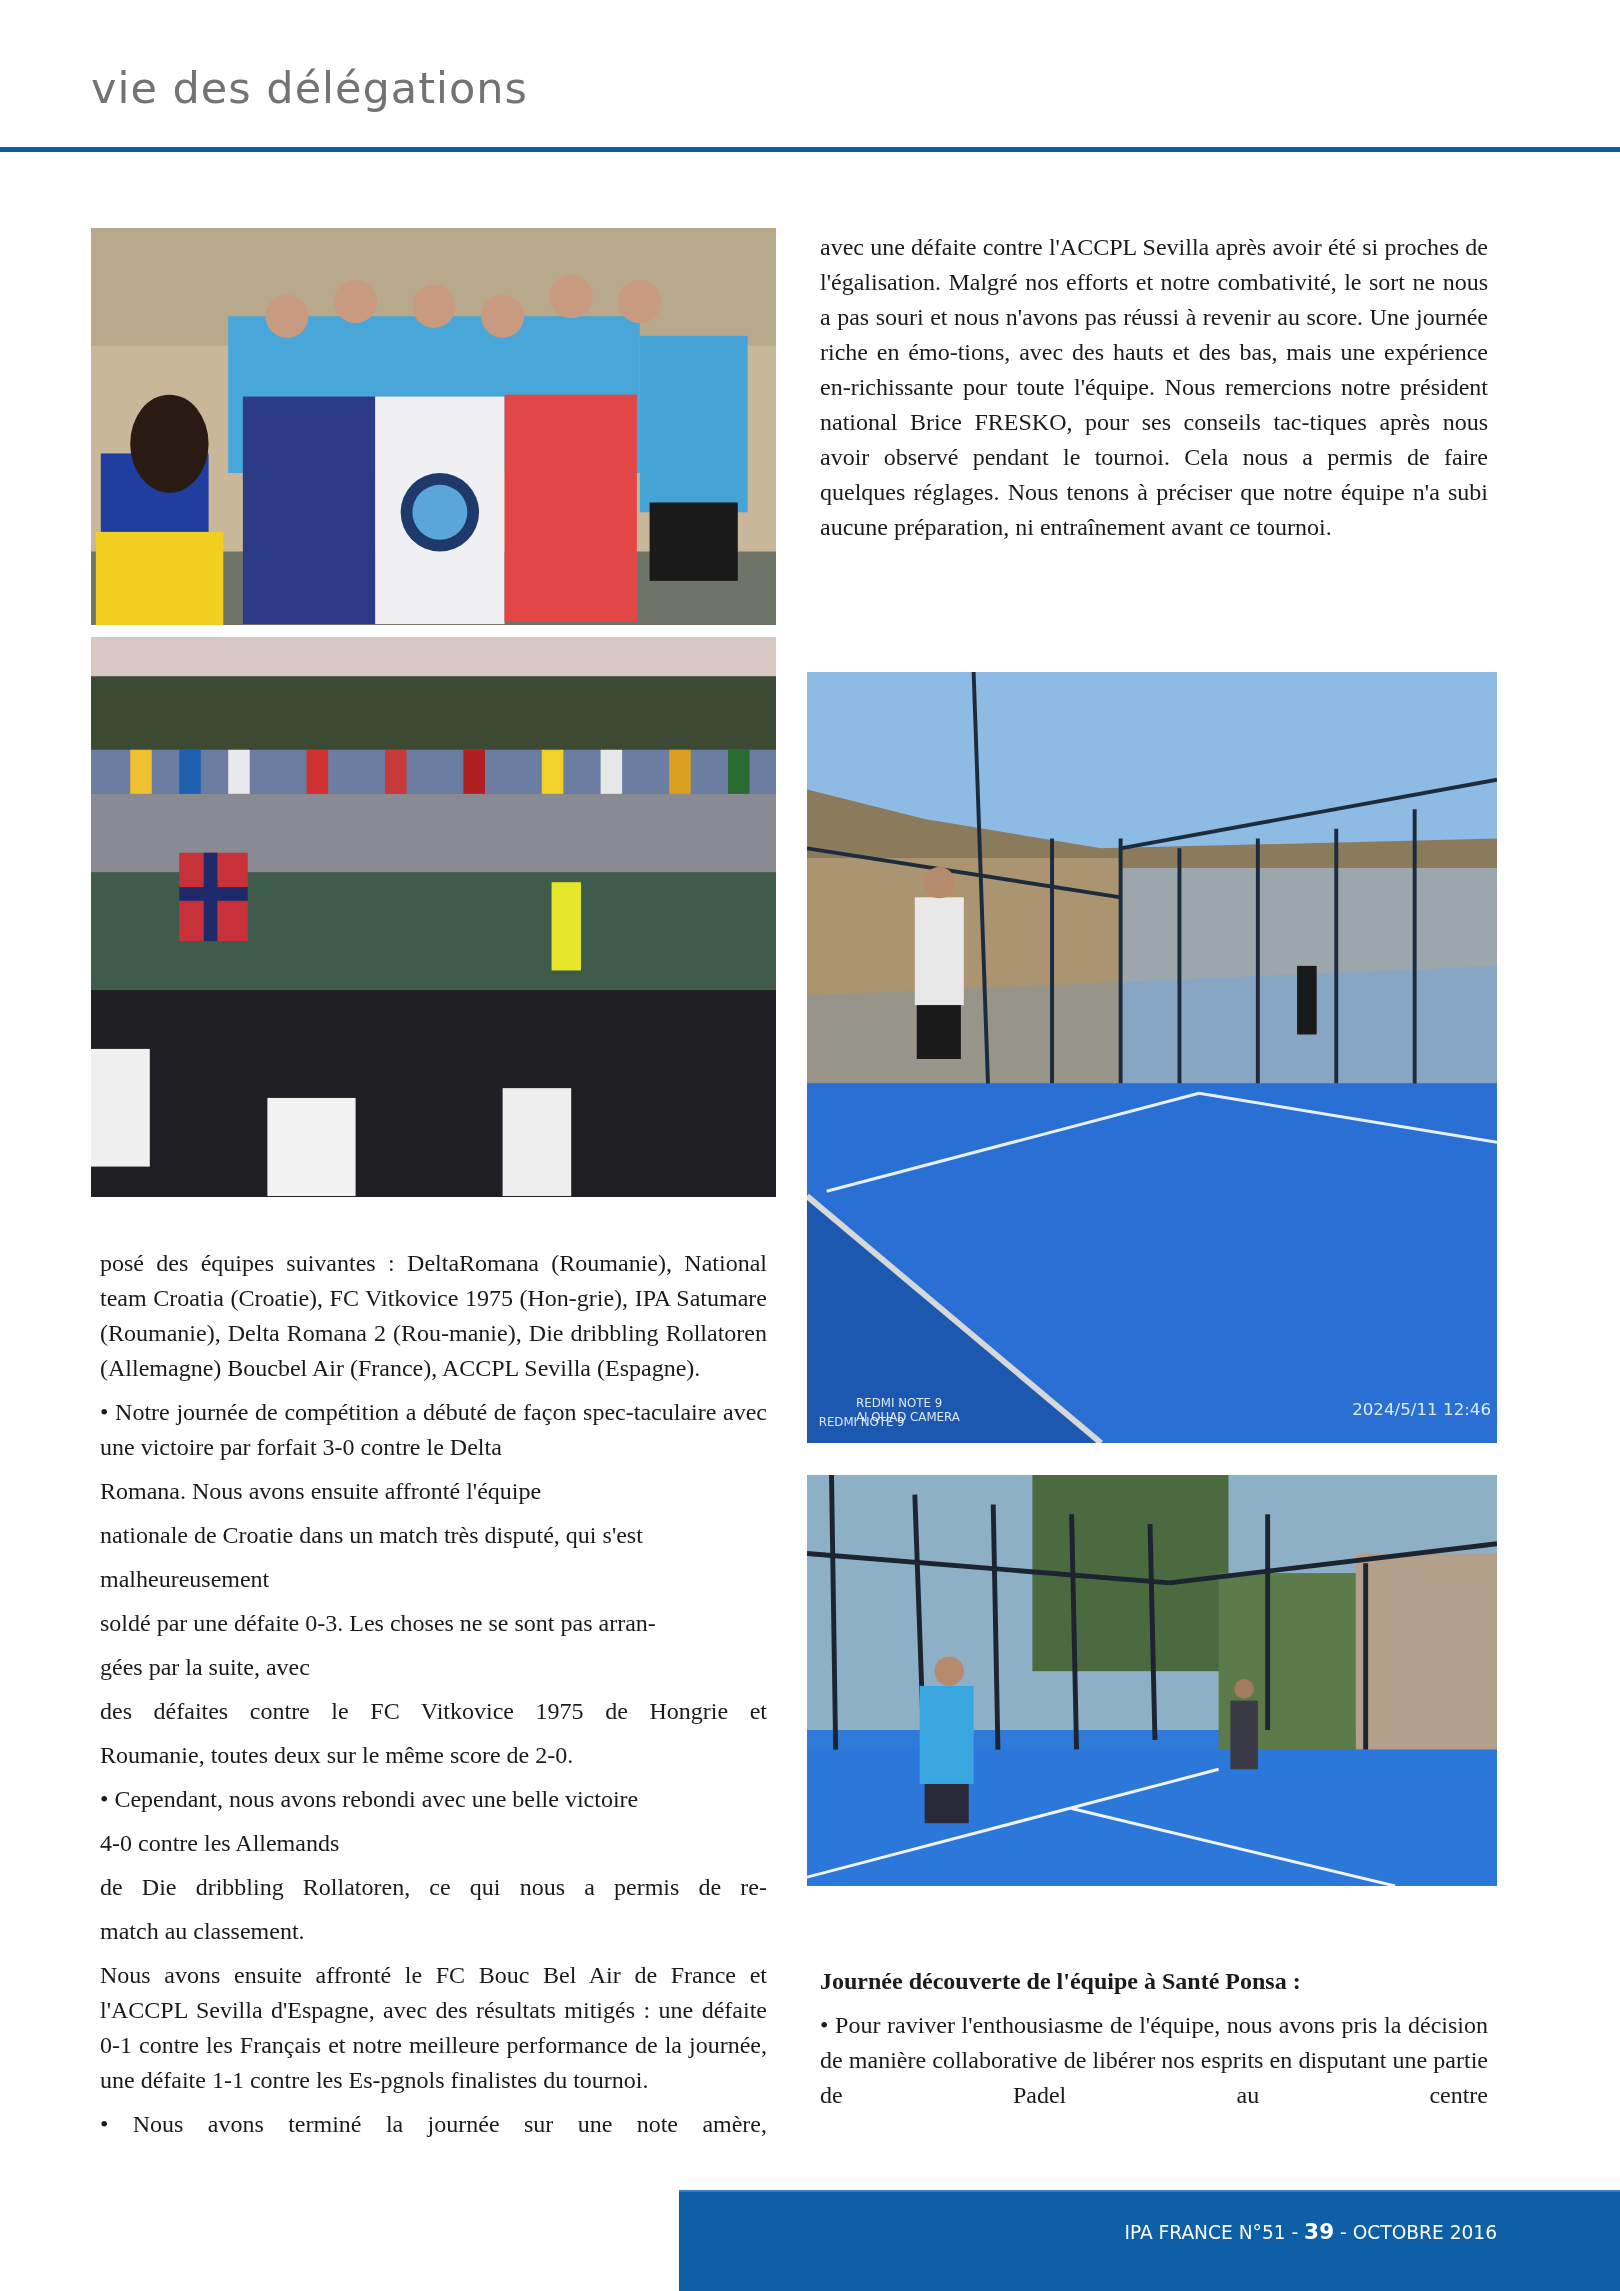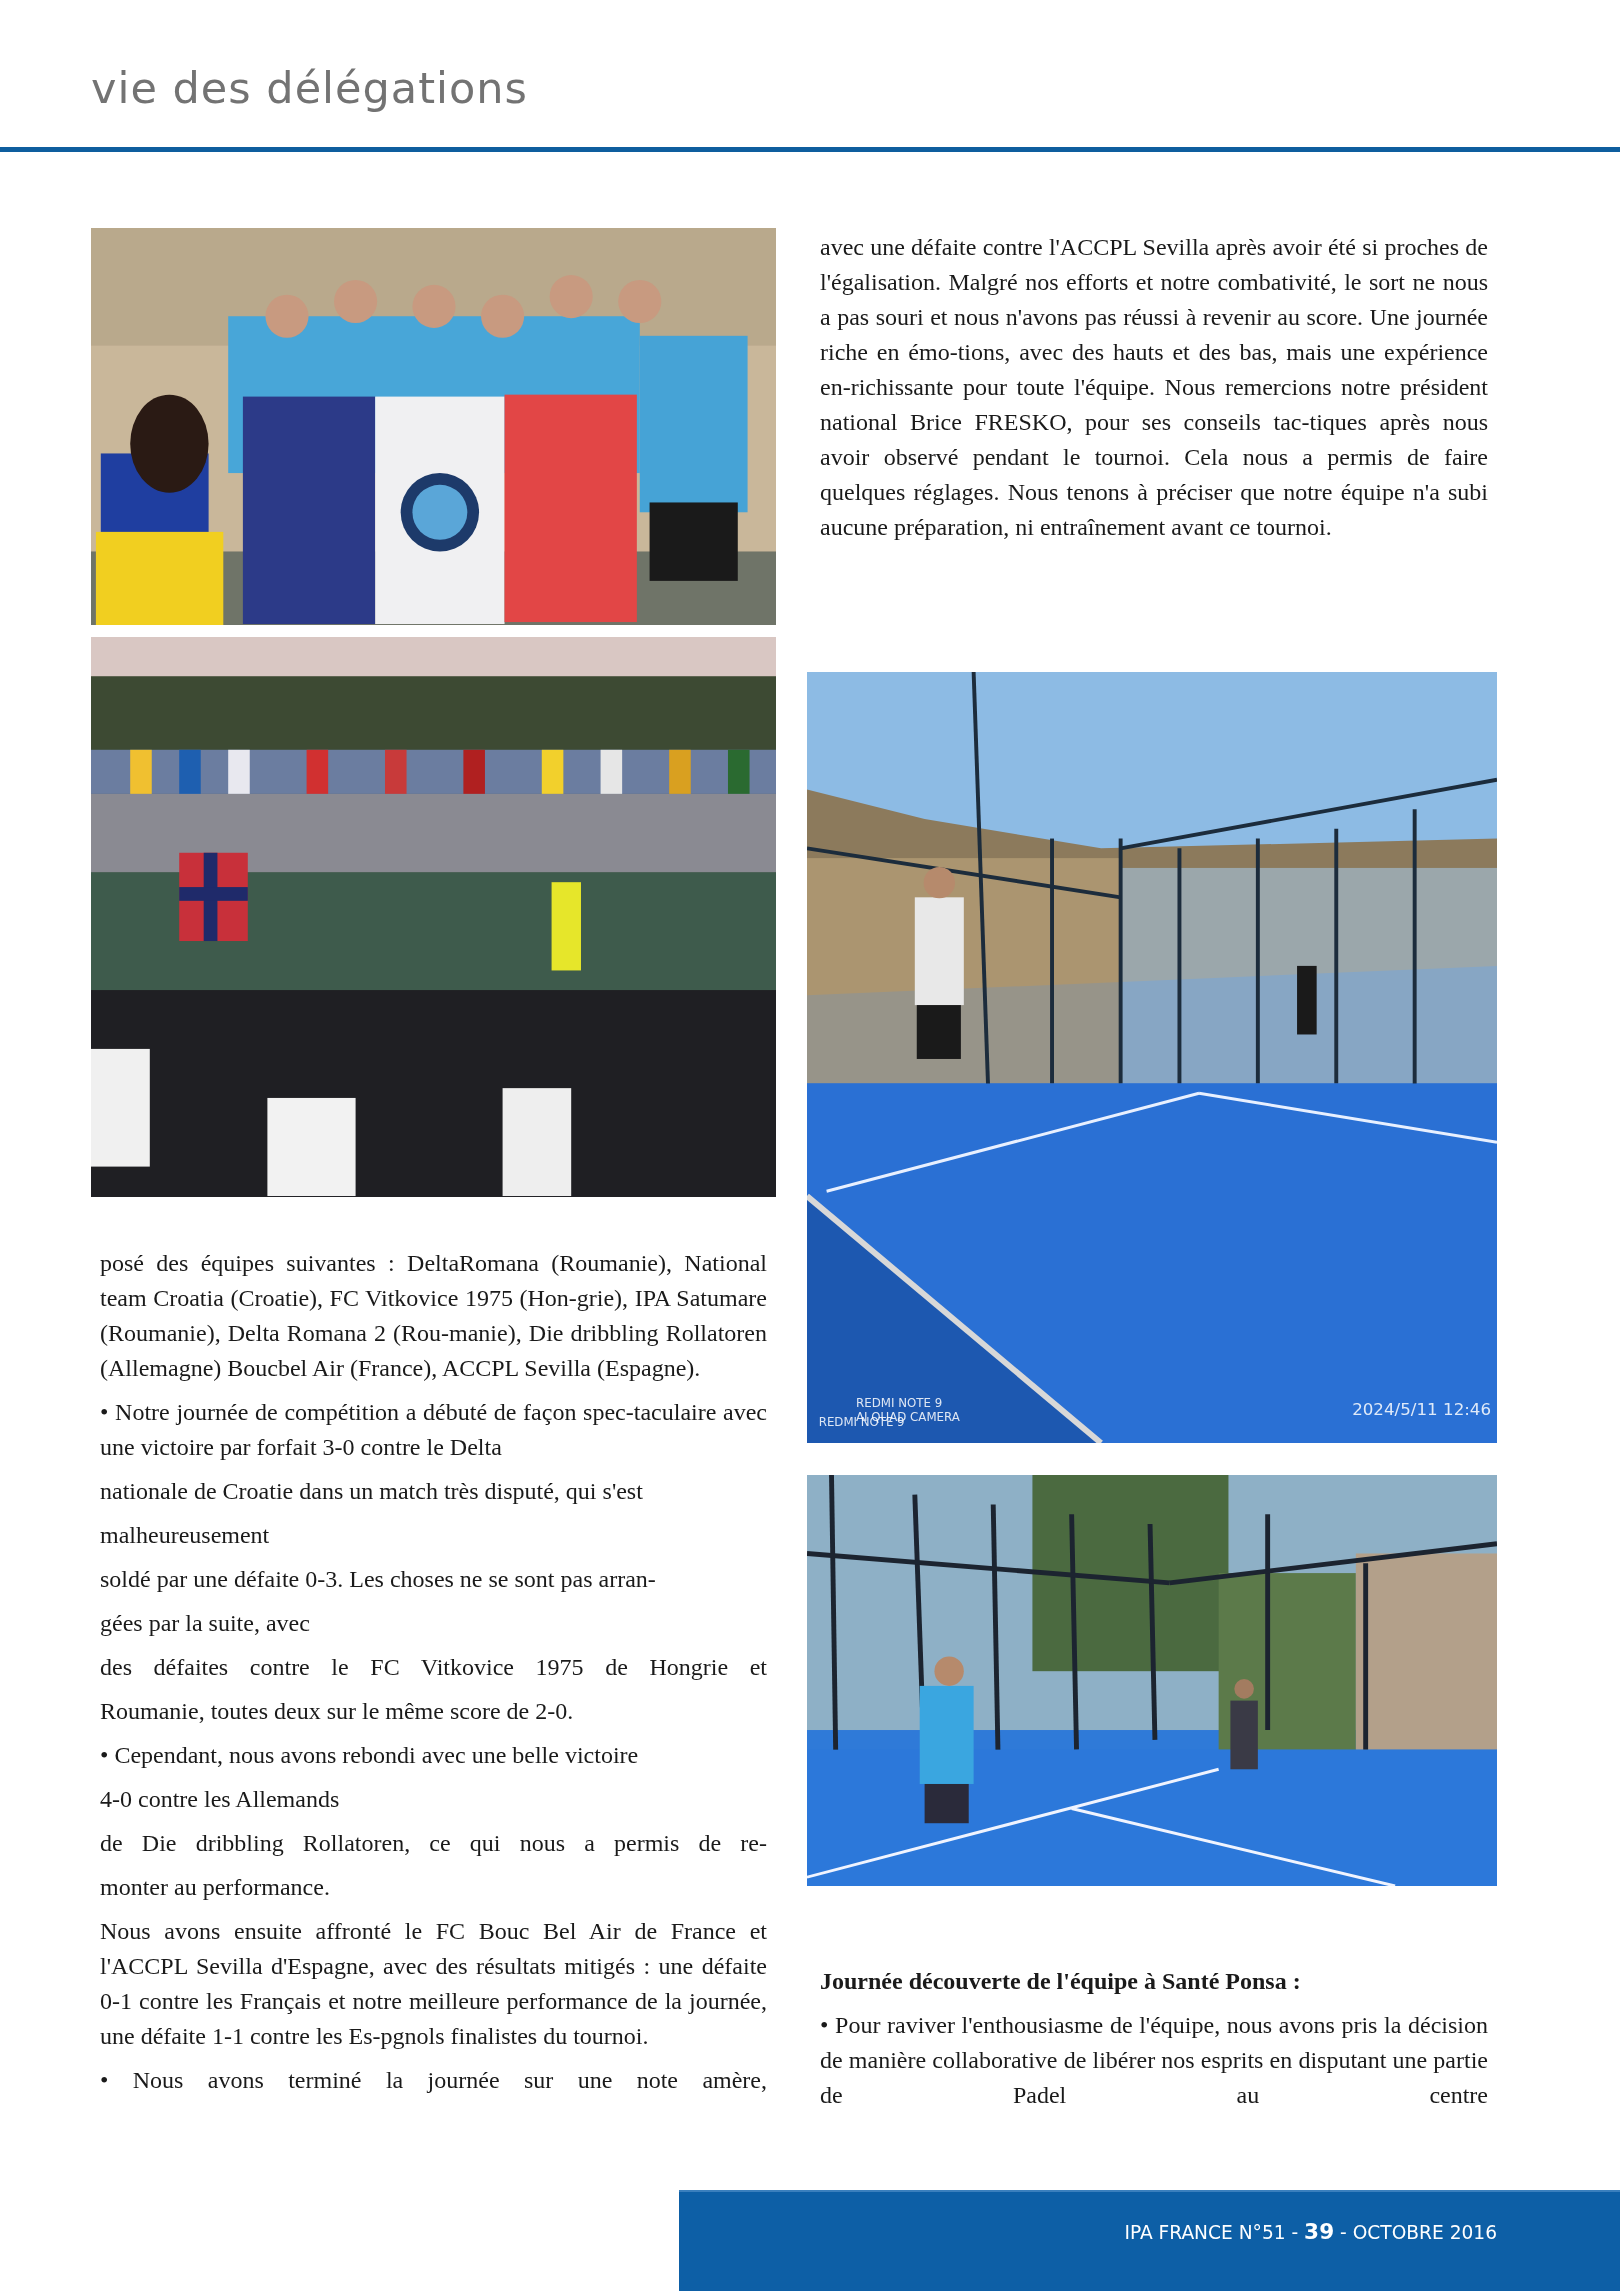--- a/index.html
+++ b/index.html
@@ -150,30 +150,31 @@
     <rect x="120" y="315" width="45" height="40" fill="#2a2a3a"></rect>
     <circle cx="145" cy="200" r="15" fill="#b68a6c"></circle>
     <rect x="432" y="230" width="28" height="70" fill="#3a3a46"></rect>
     <circle cx="446" cy="218" r="10" fill="#a37c60"></circle>
   </svg>
 </div>
 
 <div class="col" style="left:91px; top:1237px; width:685px;">
   <p>posé des équipes suivantes : DeltaRomana (Roumanie), National team Croatia (Croatie), FC Vitkovice 1975 (Hon-grie), IPA Satumare (Roumanie), Delta Romana 2 (Rou-manie), Die dribbling Rollatoren (Allemagne) Boucbel Air (France), ACCPL Sevilla (Espagne).</p>
   <p>• Notre journée de compétition a débuté de façon spec-taculaire avec une victoire par forfait 3-0 contre le Delta</p>
+  <p class="nj">Romana. Nous avons ensuite affronté l'équipe</p>
   <p class="nj">nationale de Croatie dans un match très disputé, qui s'est</p>
   <p class="nj">malheureusement</p>
   <p class="nj">soldé par une défaite 0-3. Les choses ne se sont pas arran-</p>
   <p class="nj">gées par la suite, avec</p>
   <p class="nj" style="text-align:justify; text-align-last:justify;">des défaites contre le FC Vitkovice 1975 de Hongrie et</p>
   <p class="nj">Roumanie, toutes deux sur le même score de 2-0.</p>
   <p class="nj">• Cependant, nous avons rebondi avec une belle victoire</p>
   <p class="nj">4-0 contre les Allemands</p>
   <p class="nj" style="text-align:justify; text-align-last:justify;">de Die dribbling Rollatoren, ce qui nous a permis de re-</p>
-  <p class="nj">monter au performance.</p>
+  <p class="nj">match au classement.</p>
   <p>Nous avons ensuite affronté le FC Bouc Bel Air de France et l'ACCPL Sevilla d'Espagne, avec des résultats mitigés : une défaite 0-1 contre les Français et notre meilleure performance de la journée, une défaite 1-1 contre les Es-pgnols finalistes du tournoi.</p>
   <p style="text-align-last:justify;">• Nous avons terminé la journée sur une note amère,</p>
 </div>
 
 <div class="col" style="left:811px; top:1955px; width:686px;">
   <p class="bold nj">Journée découverte de l'équipe à Santé Ponsa :</p>
   <p style="text-align-last:justify;">• Pour raviver l'enthousiasme de l'équipe, nous avons pris la décision de manière collaborative de libérer nos esprits en disputant une partie de Padel au centre</p>
 </div>
 
 <div class="footer">

